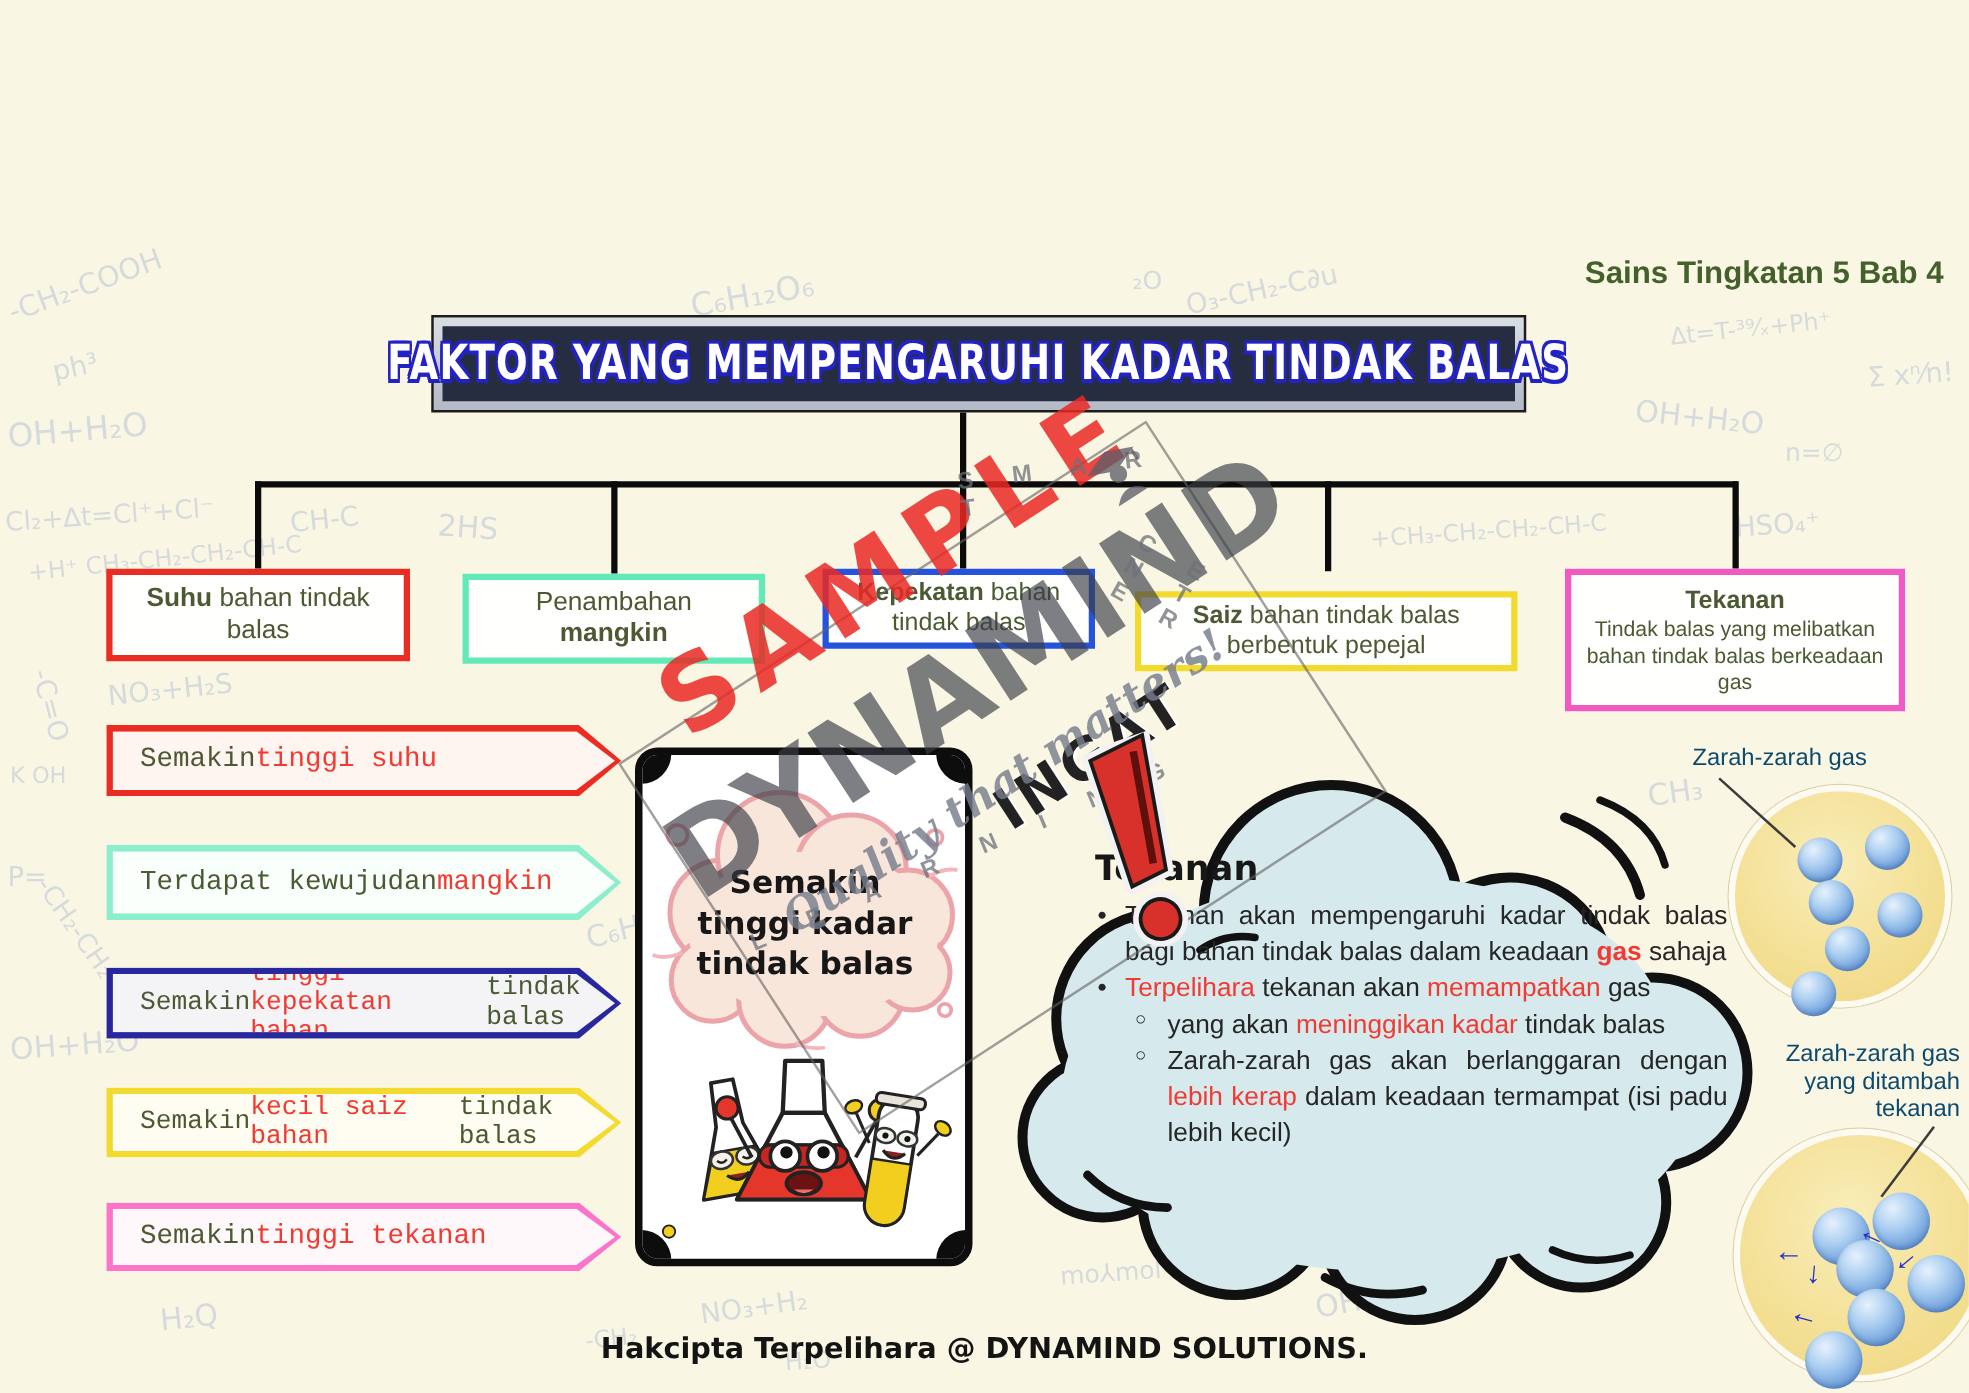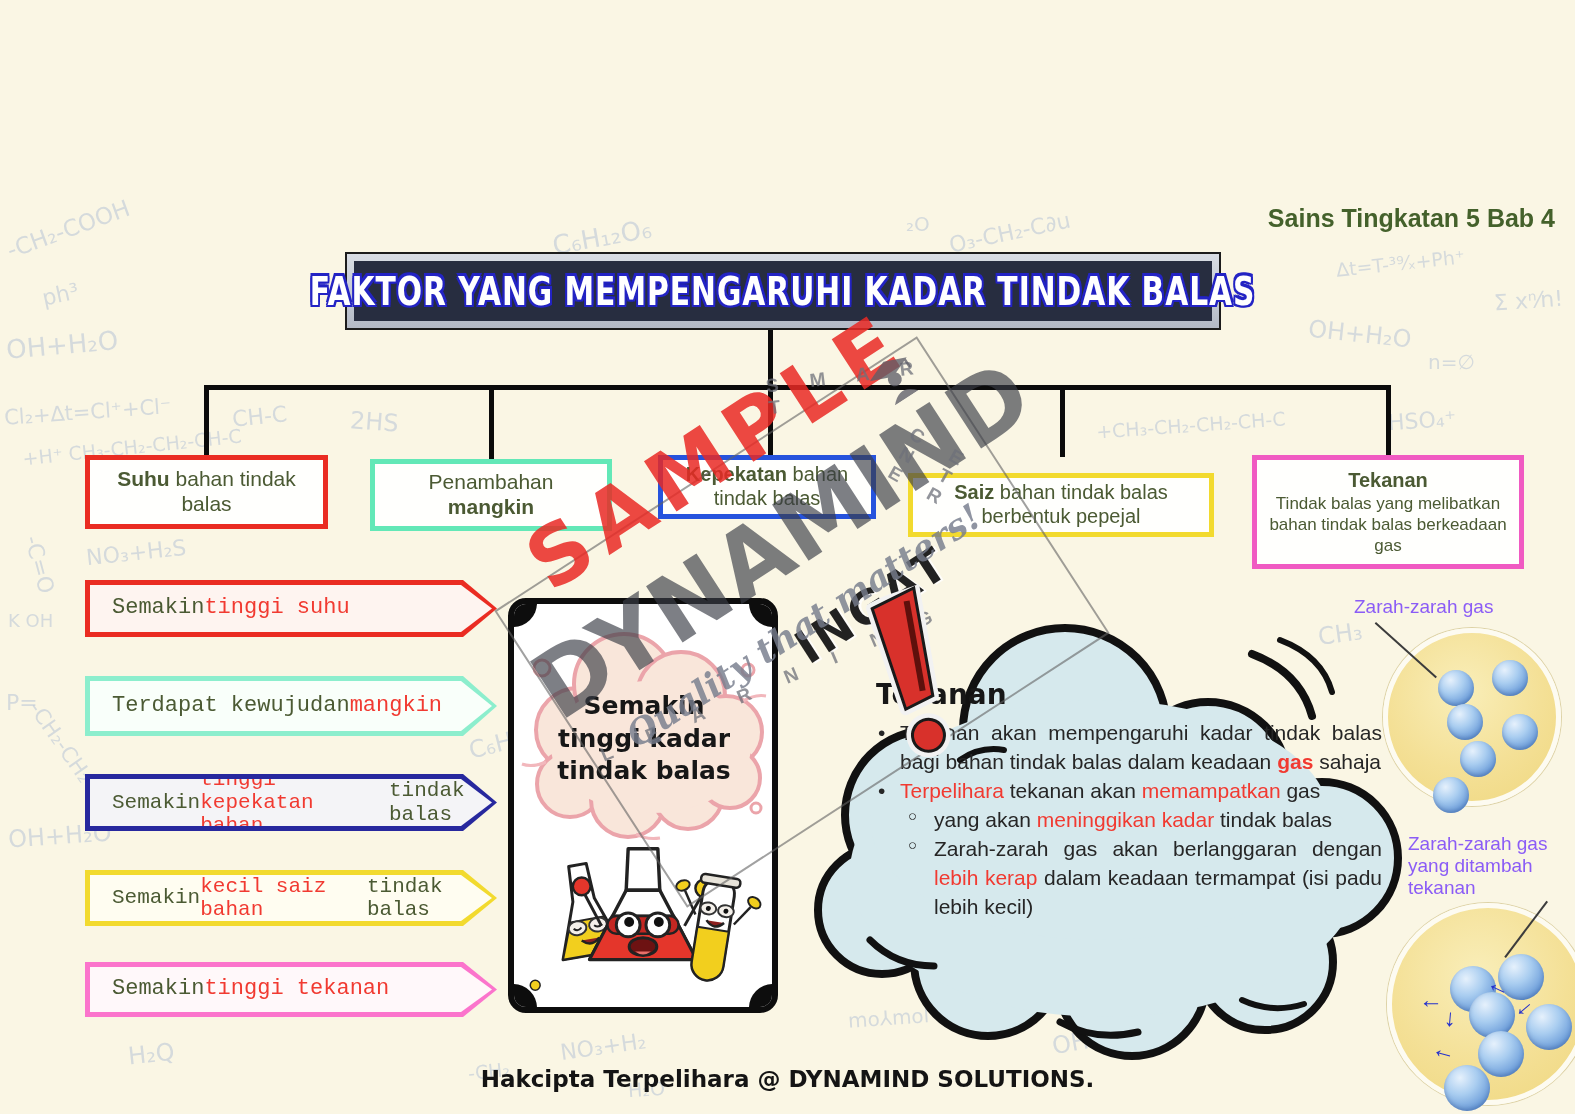--- a/index.html
+++ b/index.html
@@ -93,22 +93,22 @@
   
   .pcircle{position:absolute;border-radius:50%;z-index:4;
     background:radial-gradient(circle at 45% 35%, #f9eeb9 0%, #f4e096 55%, #efd77f 100%);
     border:5px solid #fdfbf1;box-shadow:0 0 0 1px #ddd2a6;}
   #circle1{left:1383px;top:628px;width:168px;height:168px;}
   #circle2{left:1387px;top:903px;width:192px;height:192px;}
   .ball{position:absolute;border-radius:50%;
     background:radial-gradient(circle at 35% 28%, #e6f1fc 0%, #a9cdf0 38%, #6b9cd9 75%, #5588c9 100%);
     box-shadow:inset 0 -2px 4px rgba(40,70,130,.35);}
   .parrow{position:absolute;color:#2531cc;font-weight:bold;font-size:24px;line-height:1;}
-  .dlabel{position:absolute;z-index:5;color:#8b5cf6;font-size:19px;line-height:1.15;}
-  #dlabel-2{}
+  .dlabel{position:absolute;z-index:5;color:#0c4a6e;font-size:19px;line-height:1.15;}
+  #dlabel-2{text-align:right;}
   .conn{position:absolute;height:2px;background:#3c3c3c;transform-origin:0 0;z-index:5;}
 
   
   #watermark{position:absolute;left:550px;top:445px;width:500px;height:350px;z-index:9;
     transform:rotate(-33deg);border:2px solid rgba(98,98,98,.6);pointer-events:none;}
   #wm-sample{position:absolute;left:55px;top:-62px;font-family:"DejaVu Sans",sans-serif;font-weight:bold;
     font-size:82px;letter-spacing:10px;color:rgba(233,41,36,.85);}
   #wm-brand{position:absolute;left:-8px;top:42px;font-family:"DejaVu Sans",sans-serif;font-weight:bold;
     font-size:92px;letter-spacing:1px;color:rgba(58,60,70,.66);}
   .wm-ring{position:absolute;color:rgba(110,112,122,.75);font-size:19px;letter-spacing:13px;font-weight:bold;}

